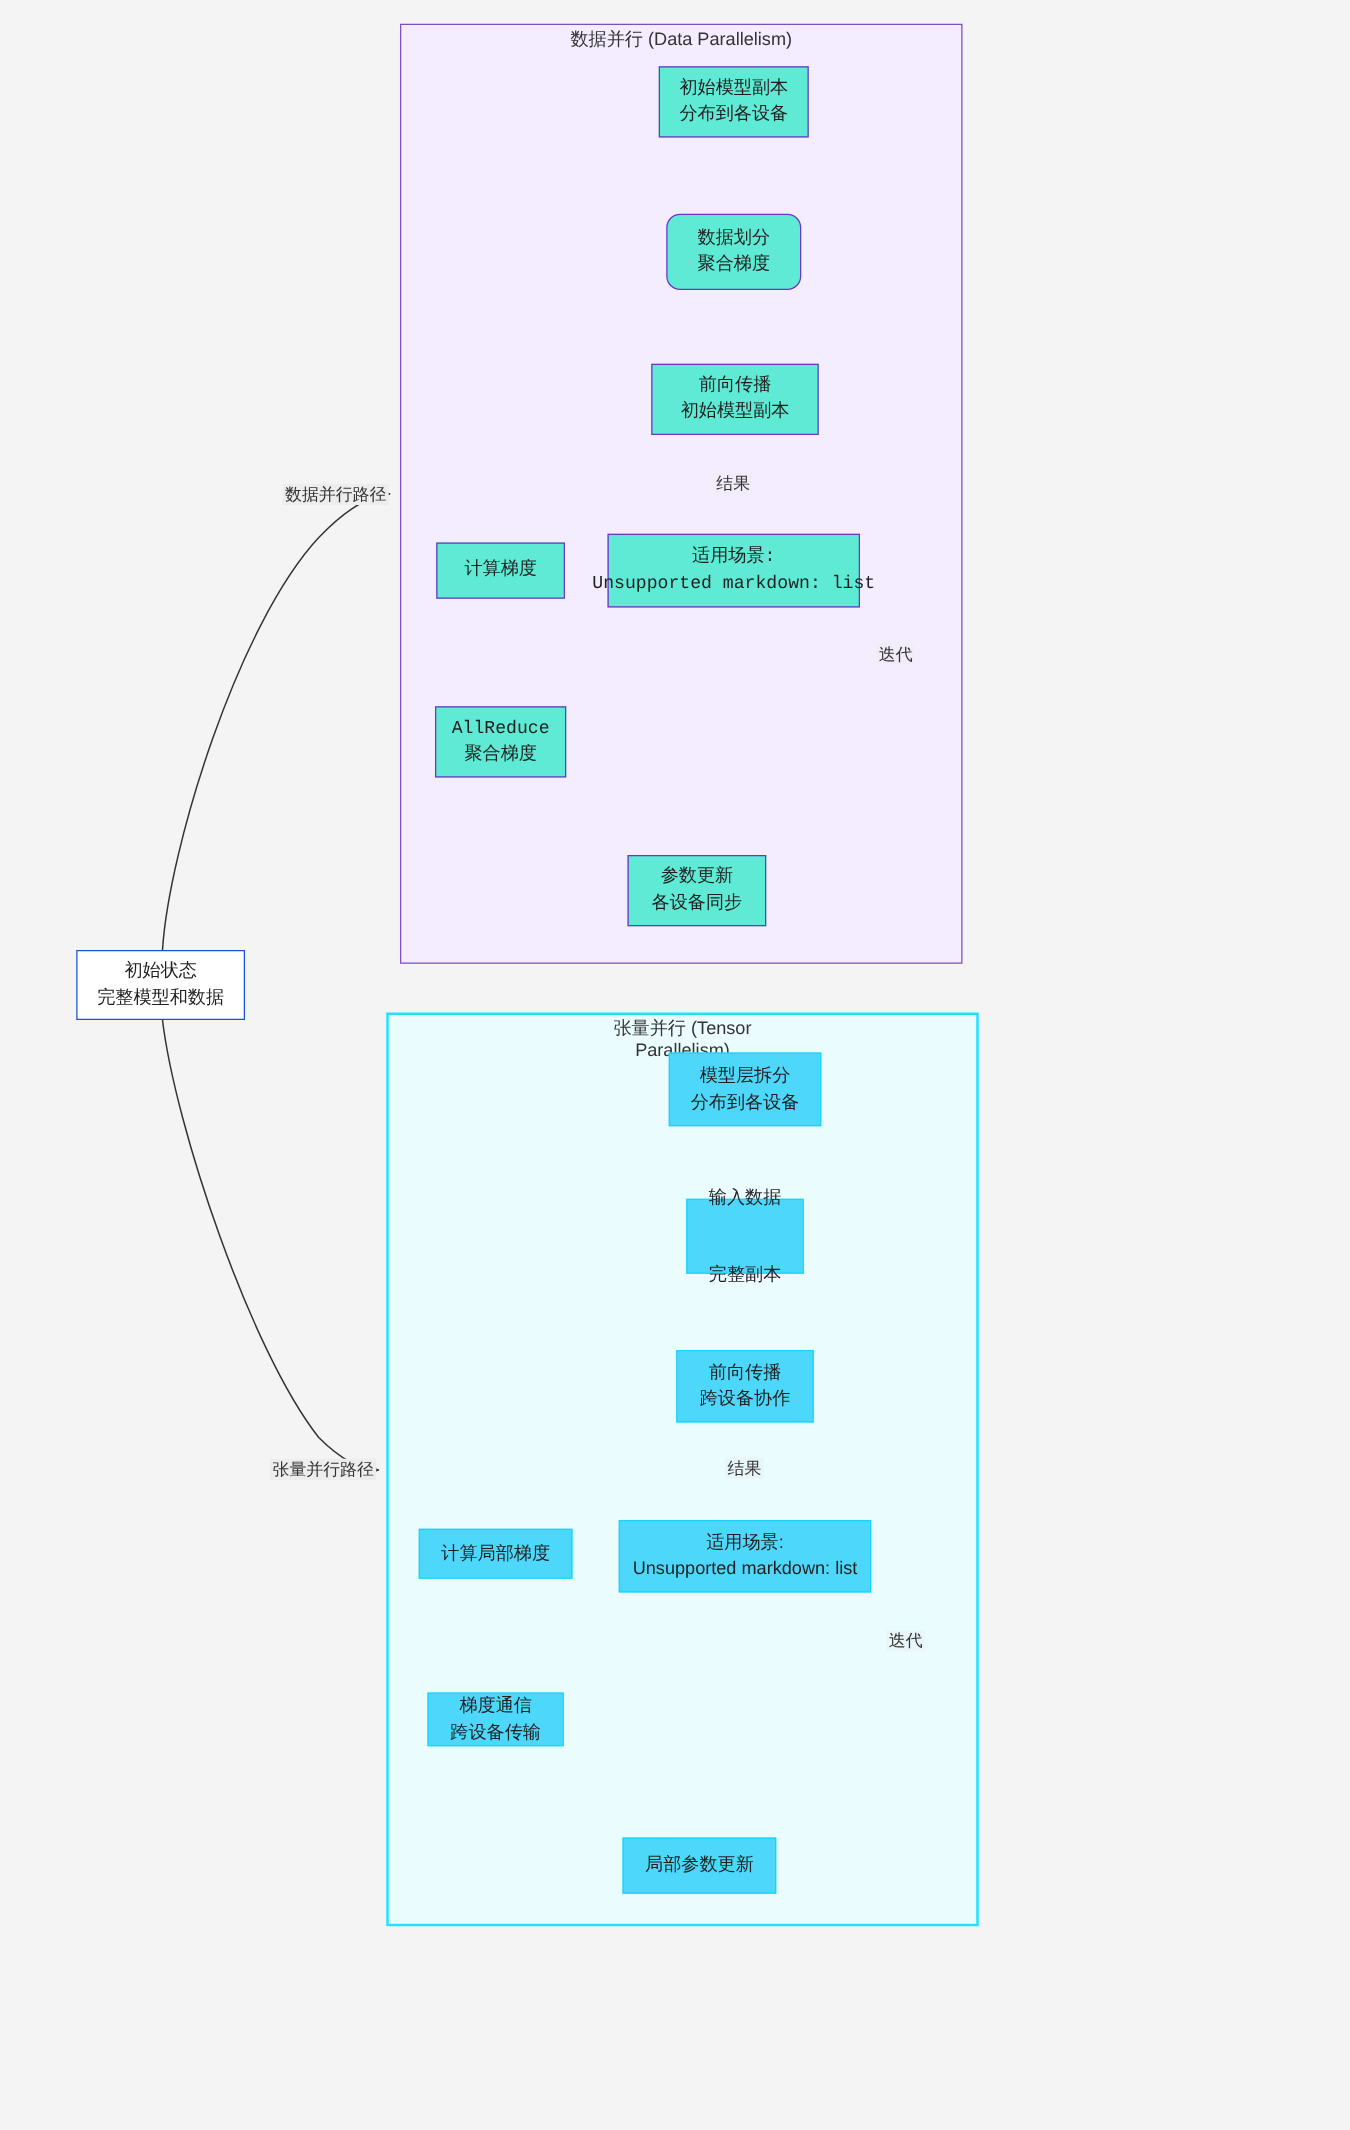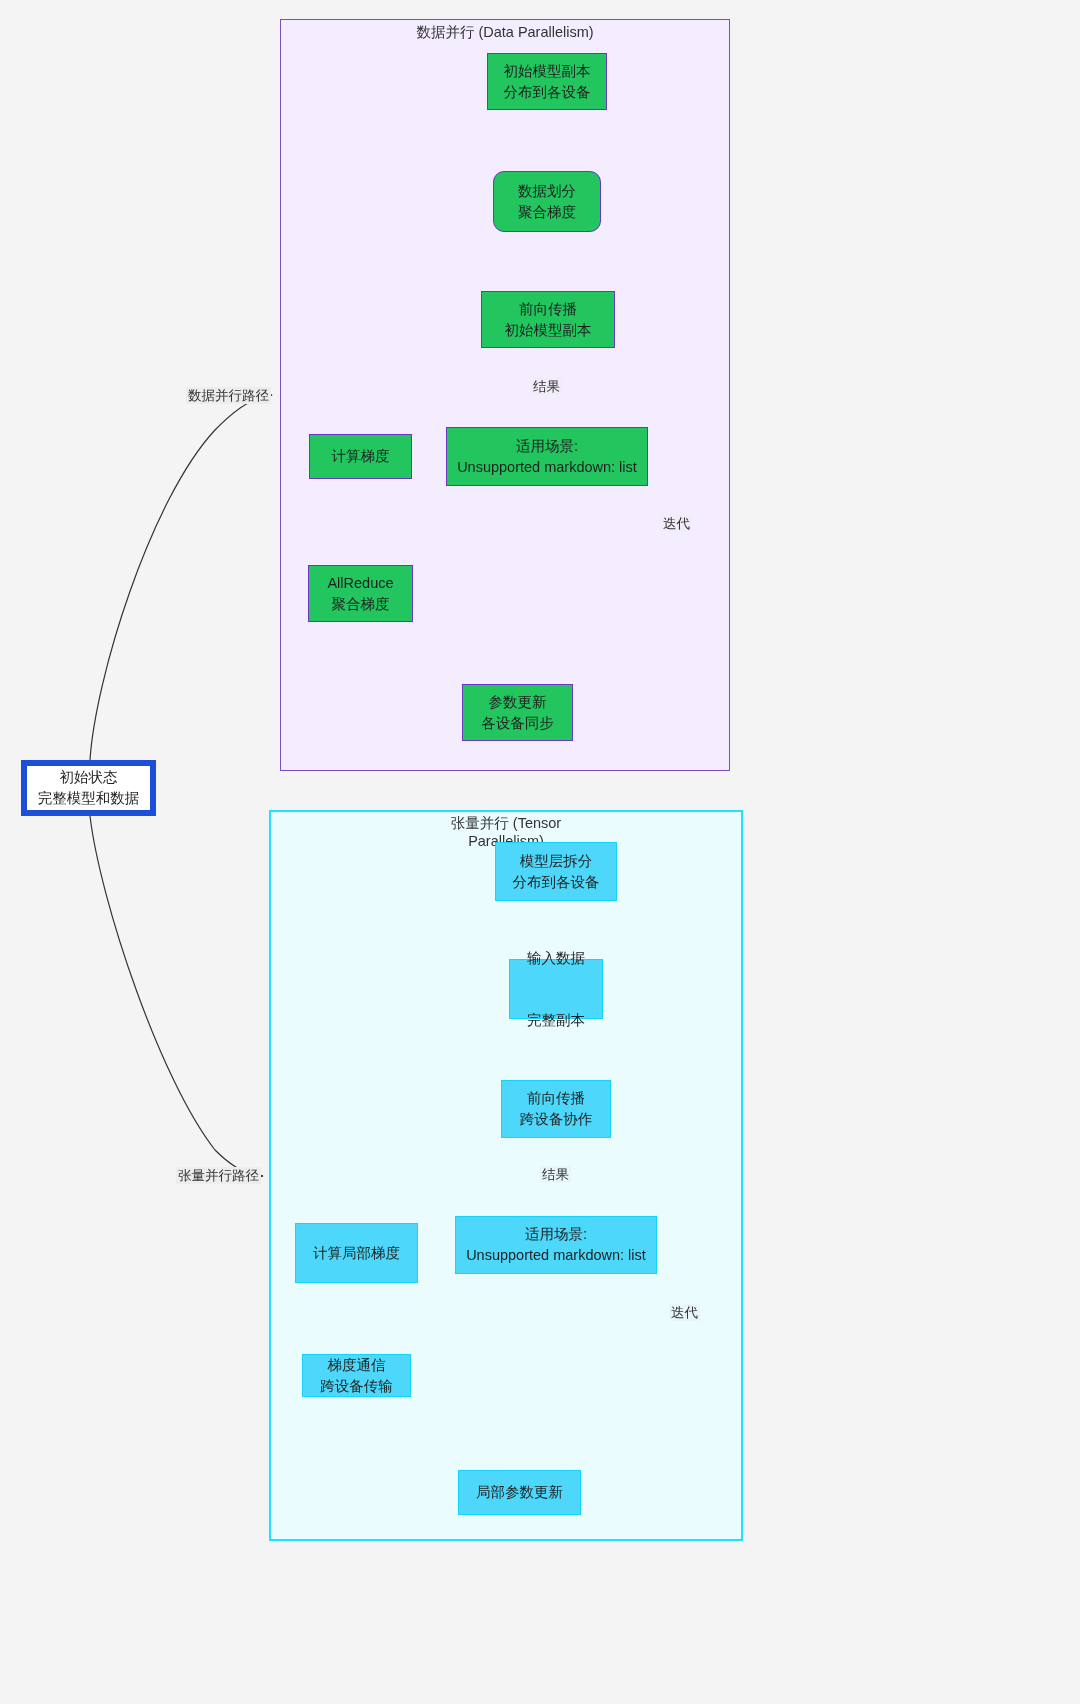--- a/index.html
+++ b/index.html
@@ -4,21 +4,21 @@
 <style>
   * { box-sizing: border-box; }
   html, body { margin:0; padding:0; }
   body {
     width:1080px; height:1704px;
     background:#f4f4f4;
     font-family:"Liberation Sans","DejaVu Sans",sans-serif;
     position:relative;
     overflow:hidden;
   }
-  #canvas { position:absolute; inset:0; }
+  #canvas { position:absolute; inset:0;margin-left:40px; }
   svg.edges { position:absolute; left:0; top:0; width:1080px; height:1704px; pointer-events:none; }
 
   
   .subgraph { position:absolute; }
   .sg-title {
     position:absolute; left:0; right:0;
     text-align:center;
     font-size:14.5px; color:#333;
     line-height:18px;
   }
@@ -38,23 +38,23 @@
     position:absolute;
     display:flex; flex-direction:column;
     align-items:center; justify-content:center;
     text-align:center;
     font-size:14.5px;
     line-height:21px;
     color:#1f1f1f;
     white-space:nowrap;
   }
   .node .ln { display:block; }
-  .n-dp { background:#22c55e; border:1.5px solid #6c35c4; }
+  .n-dp { background:#5eead4; border:1.5px solid #6c35c4;font-family:Liberation Mono, monospace; }
   .n-tp { background:#4dd8fb; border:1.5px solid #16d5fb; }
-  .n-plain { background:#ffffff; border:6px solid #1d4ed8; }
+  .n-plain { background:#ffffff; border:1px solid #1d4ed8; }
 
   
   .edge-label {
     position:absolute;
     font-size:13.5px; color:#333;
     background:#eeeeee;
     padding:0 2px;
     line-height:17px;
     white-space:nowrap;
   }
@@ -145,21 +145,21 @@
   <div class="node n-tp" style="left:509px; top:959px; width:94px; height:60px;gap:41px;">
     <span class="ln">输入数据</span>
     <span class="ln">完整副本</span>
   </div>
 
   <div class="node n-tp" style="left:501px; top:1080px; width:110px; height:58px;">
     <span class="ln">前向传播</span>
     <span class="ln">跨设备协作</span>
   </div>
 
-  <div class="node n-tp" style="left:295px; top:1223px; width:123px; height:60px;">
+  <div class="node n-tp" style="left:295px; top:1223px; width:123px; height:40px;">
     <span class="ln">计算局部梯度</span>
   </div>
 
   <div class="node n-tp" style="left:302px; top:1354px; width:109px; height:43px;">
     <span class="ln">梯度通信</span>
     <span class="ln">跨设备传输</span>
   </div>
 
   <div class="node n-tp" style="left:458px; top:1470px; width:123px; height:45px;">
     <span class="ln">局部参数更新</span>

